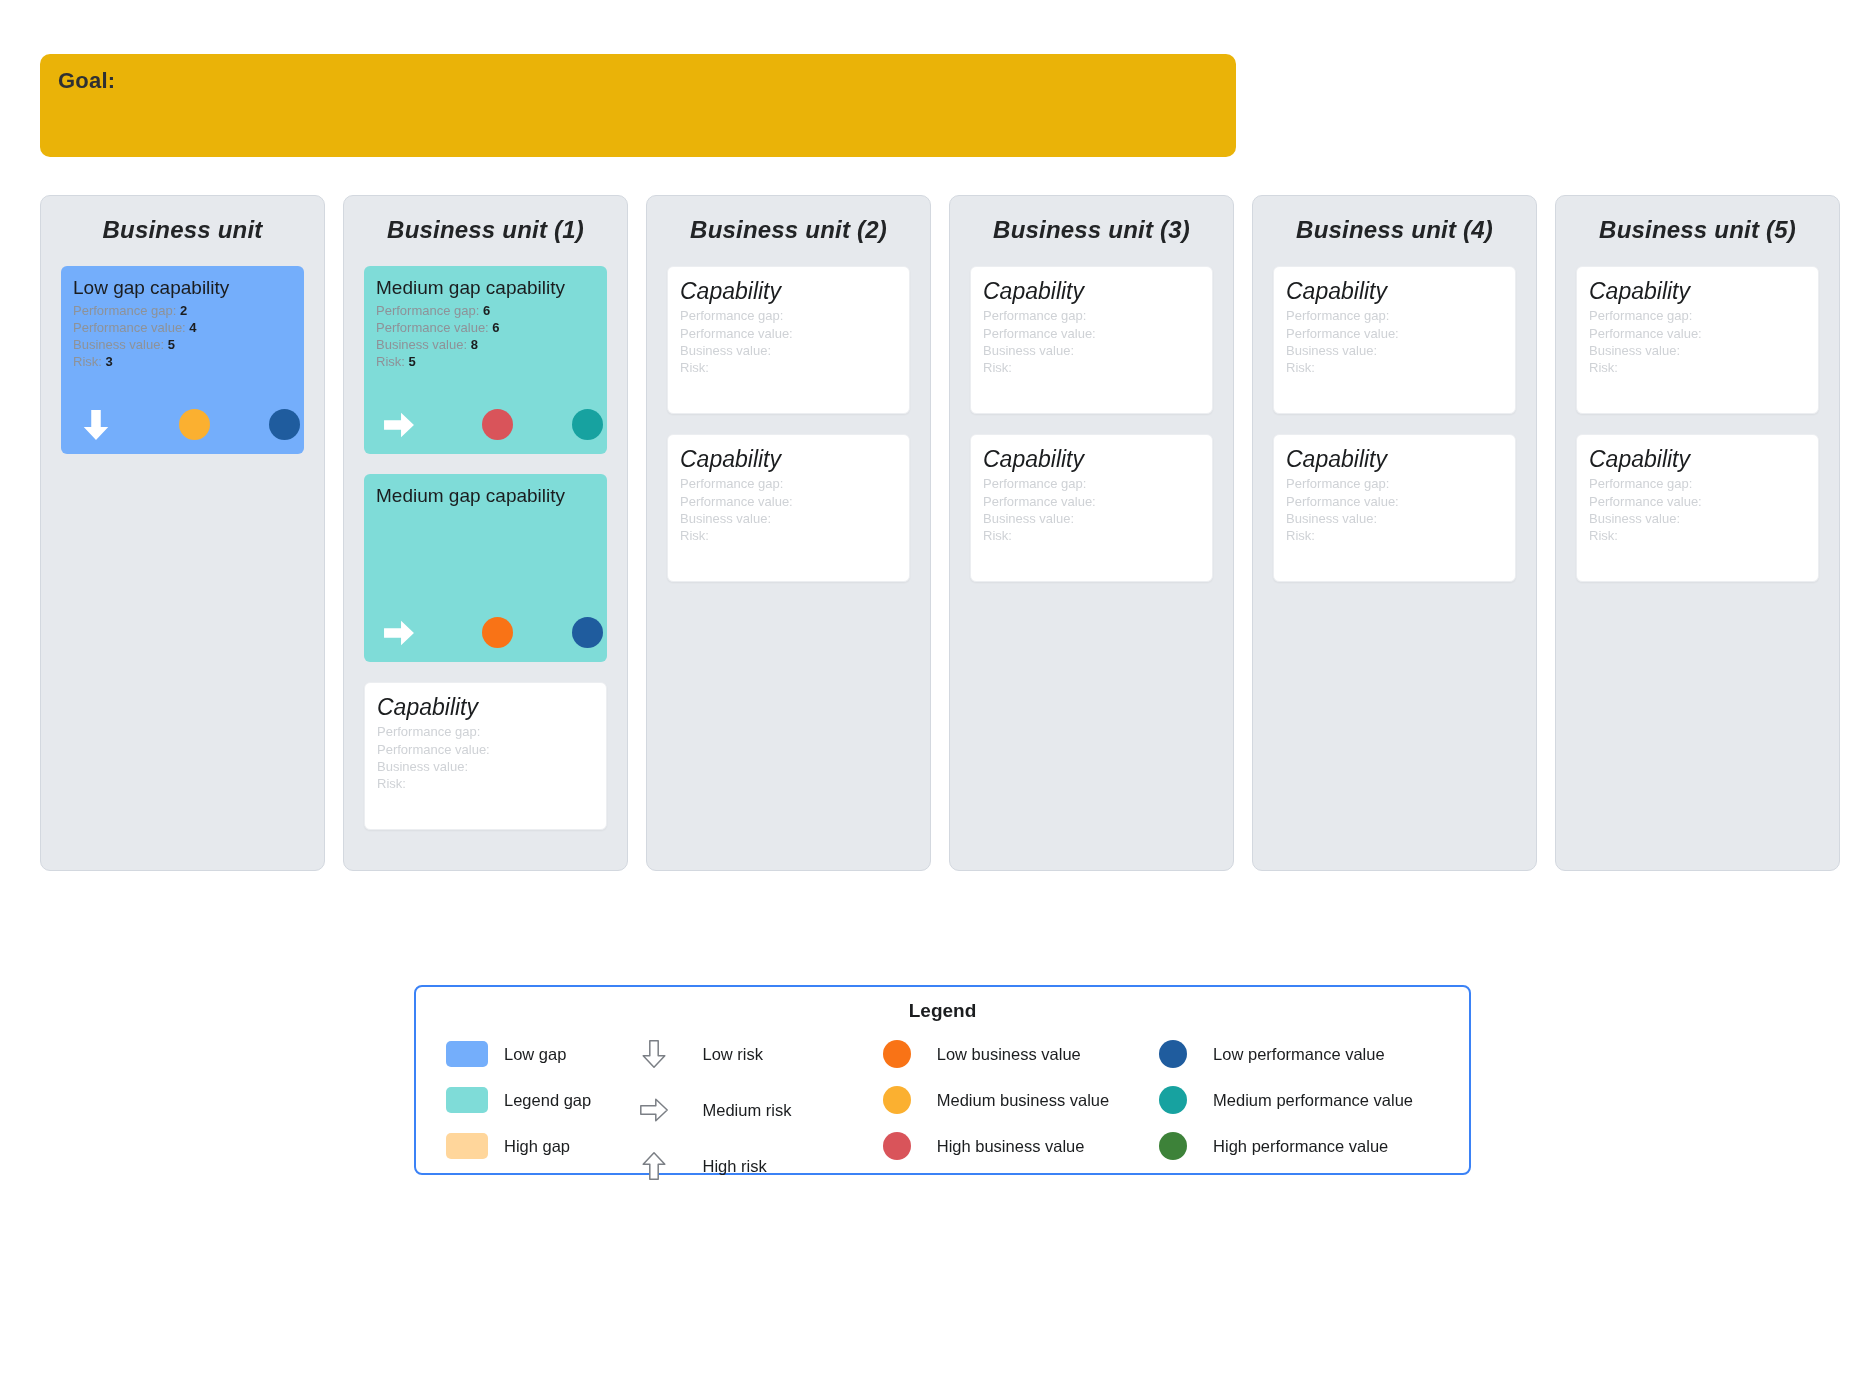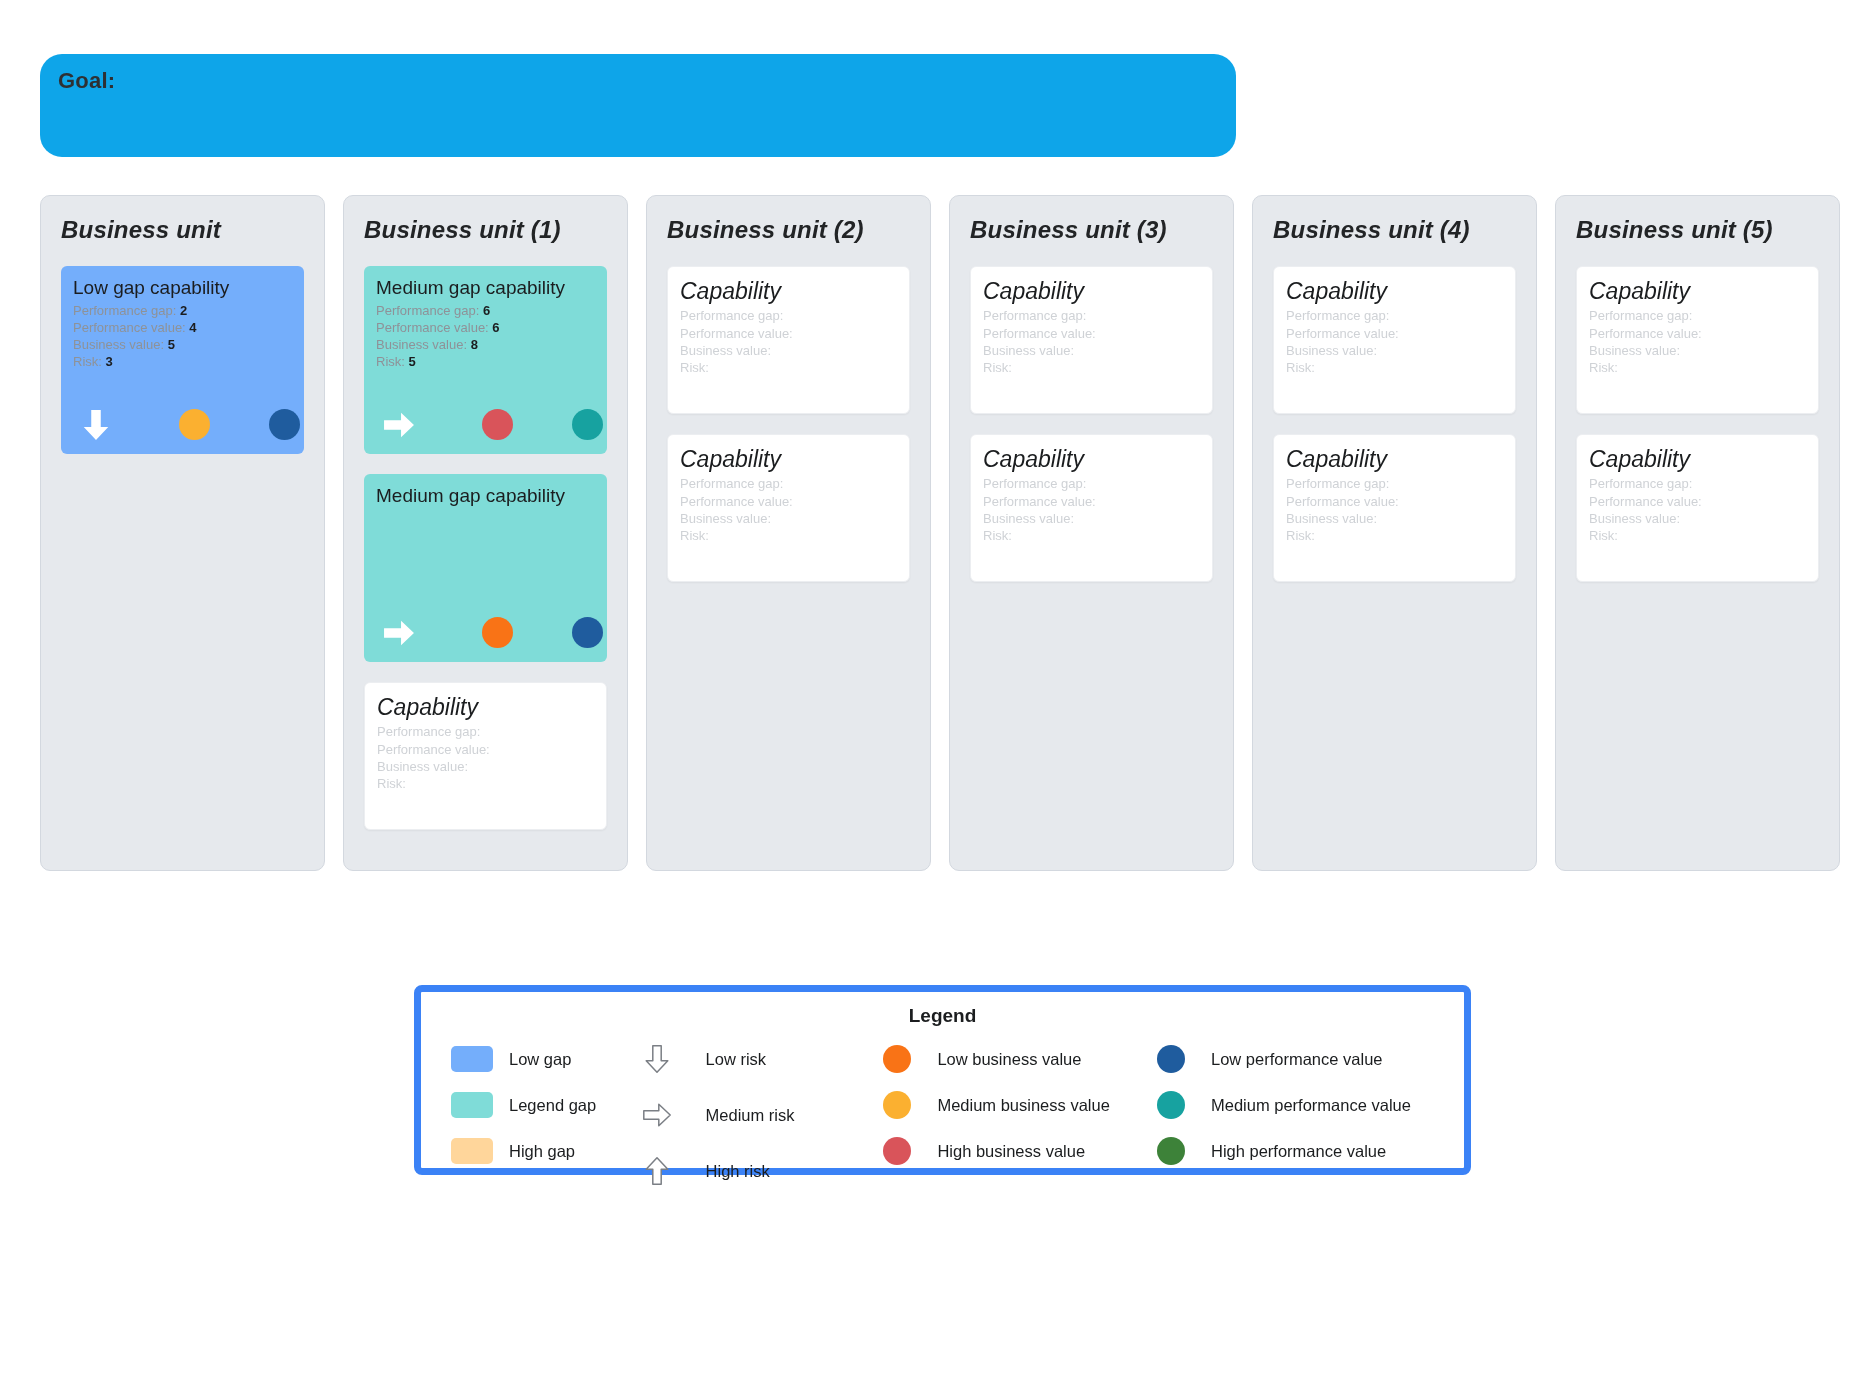--- a/index.html
+++ b/index.html
@@ -15,22 +15,22 @@
     -webkit-font-smoothing: antialiased;
   }
 
   
   .goal-box {
     position: absolute;
     left: 40px;
     top: 54px;
     width: 1196px;
     height: 103px;
-    background: #0ea5e9;
-    border-radius: 22px;
+    background: #eab308;
+    border-radius: 10px;
     box-sizing: border-box;
     padding: 14px 18px;
   }
   .goal-label {
     font-size: 22px;
     font-weight: bold;
     color: #2e3033;
     letter-spacing: .2px;
   }
 
@@ -48,21 +48,21 @@
     min-height: 658px;
     background: #e6e9ed;
     border: 1px solid #d3d8df;
     border-radius: 10px;
     box-sizing: border-box;
     padding: 20px 20px 20px 20px;
     display: flex;
     flex-direction: column;
   }
   .unit-title {
-    text-align: left;
+    text-align: center;
     font-size: 24px;
     font-weight: bold;
     font-style: italic;
     color: #222426;
     margin-bottom: 22px;
     letter-spacing: .2px;
   }
 
   
   .cap-card {
@@ -132,21 +132,21 @@
   .dot.performance { left: 196px; }
 
   
   .legend {
     position: absolute;
     left: 414px;
     top: 985px;
     width: 1057px;
     height: 190px;
     background: #ffffff;
-    border: 7px solid #3b82f6;
+    border: 2px solid #3b82f6;
     border-radius: 8px;
     box-sizing: border-box;
   }
   .legend-title {
     text-align: center;
     font-size: 19px;
     font-weight: bold;
     color: #1b1d1f;
     margin-top: 13px;
   }

